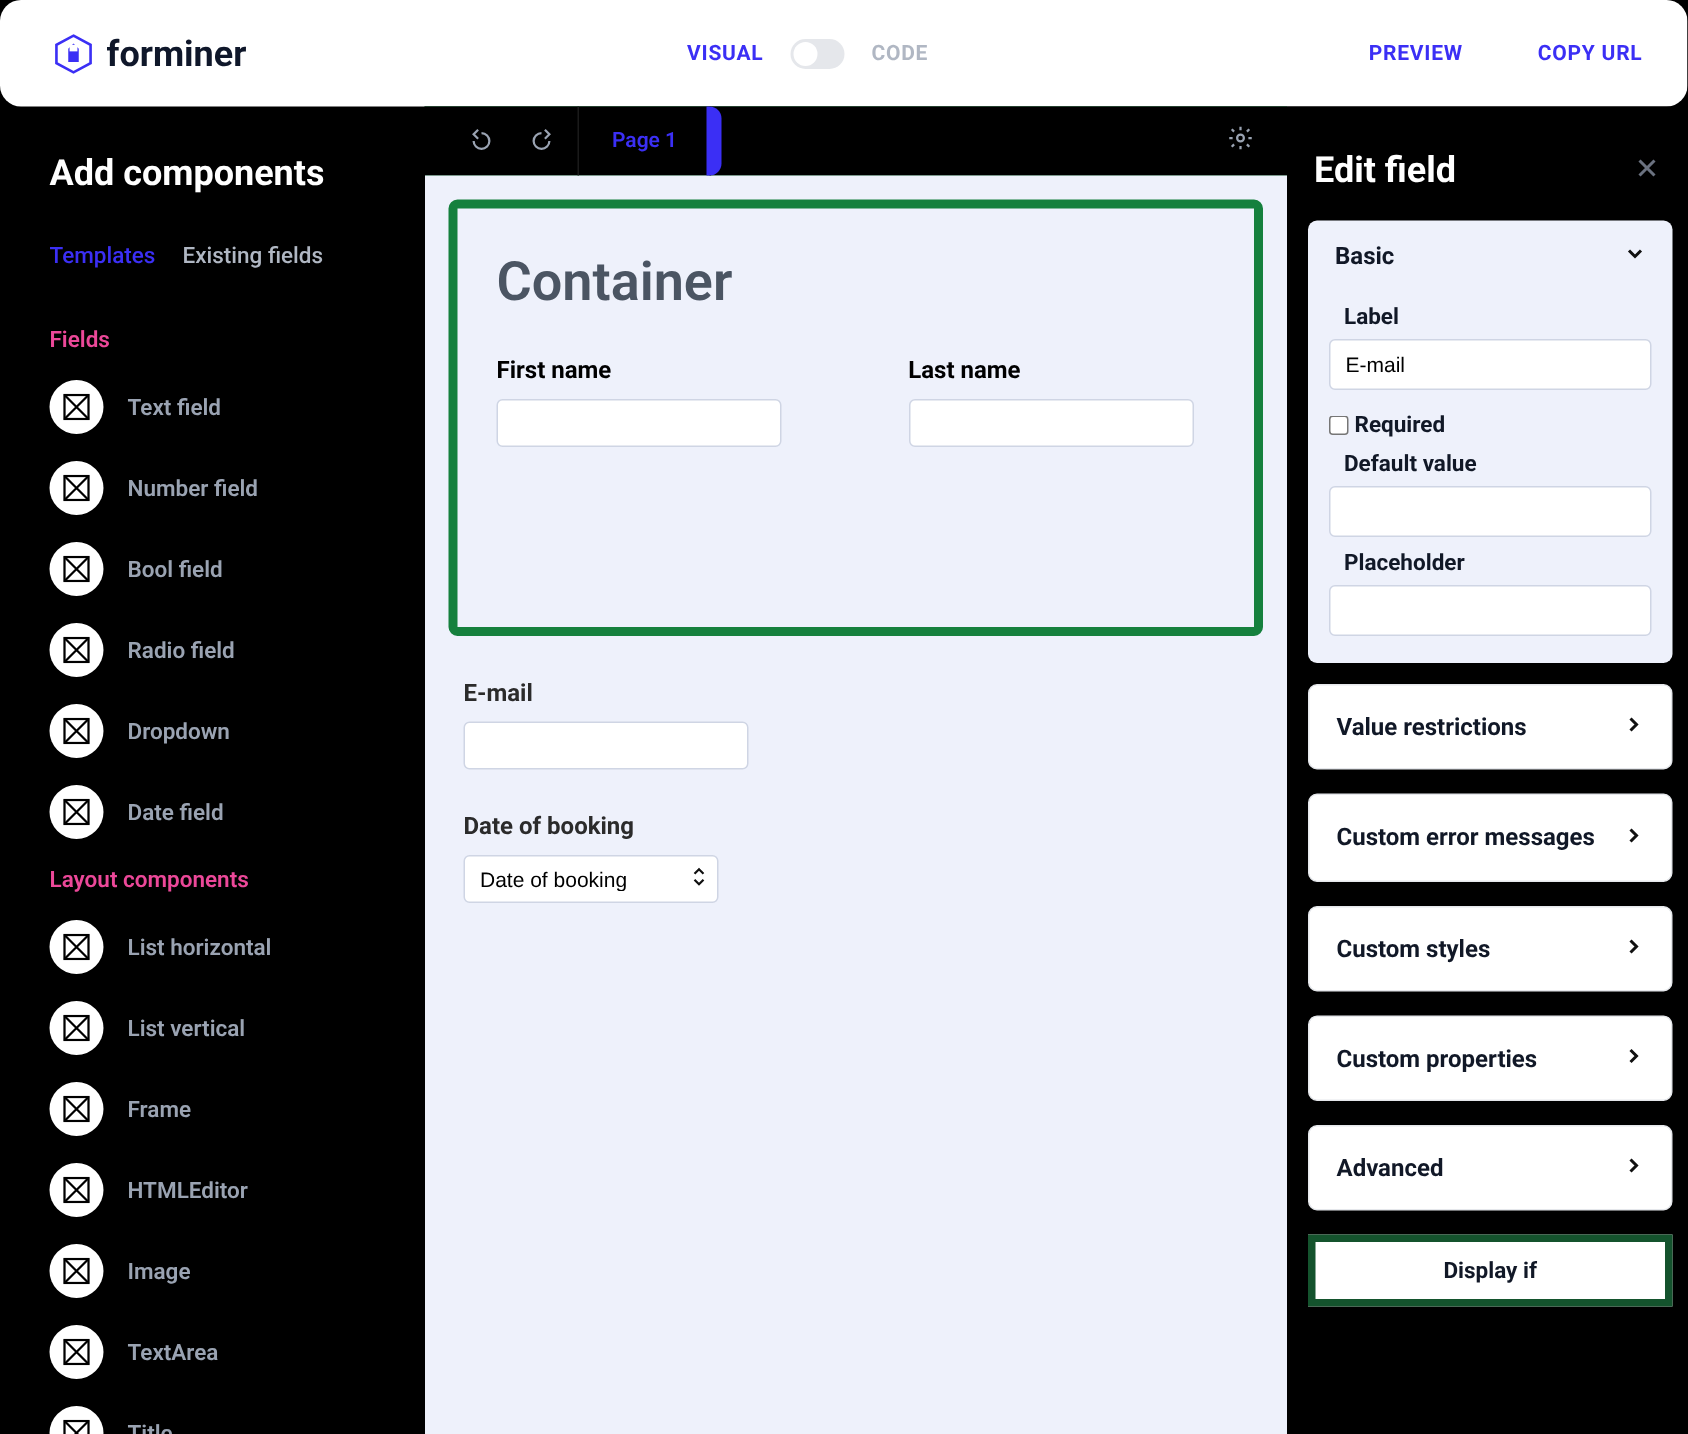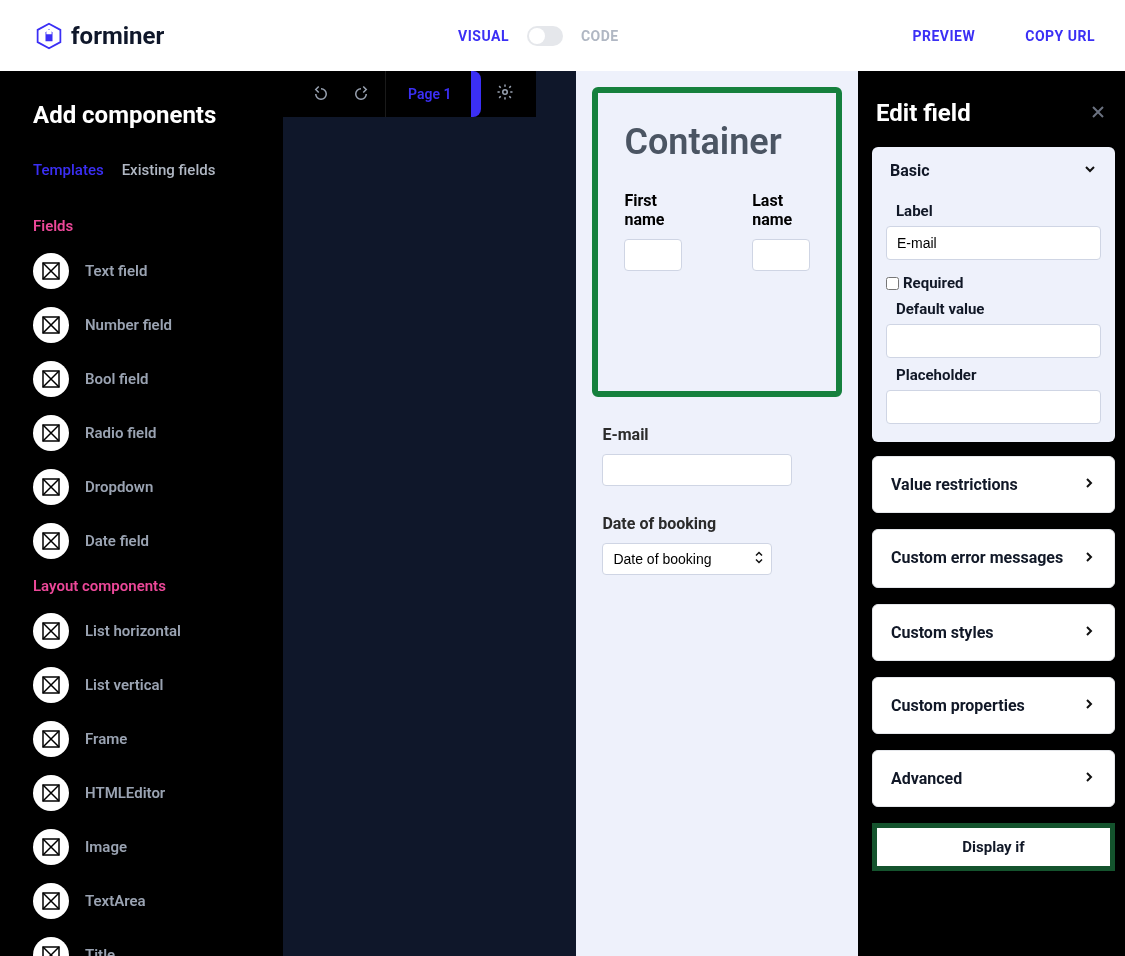--- a/index.html
+++ b/index.html
@@ -11,20 +11,21 @@
     overflow: hidden;
   }
 
   
   .header {
     height: 71px;
     background: #fff;
     display: flex;
     align-items: center;
     padding: 0 30px 0 35px;
+    border-radius: 14px;
   }
   .logo {
     display: flex;
     align-items: center;
     gap: 8px;
     font-weight: 700;
     font-size: 24px;
     color: #0f172a;
   }
   .logo-icon { width: 28px; height: 28px; }
@@ -117,24 +118,23 @@
   }
   .comp-label {
     font-size: 15px;
     color: #9aa3b2;
     font-weight: 600;
   }
 
   
   .center {
     flex: 1;
-    background: #0f172a;
-    display: flex;
-    flex-direction: row;
-    gap: 40px;
+    background: #15803d;
+    display: flex;
+    flex-direction: column;
   }
   .tabbar {
     height: 46px;
     background: #000;
     display: flex;
     align-items: stretch;
     padding-left: 14px;
   }
   .tabbar-actions {
     display: flex;

